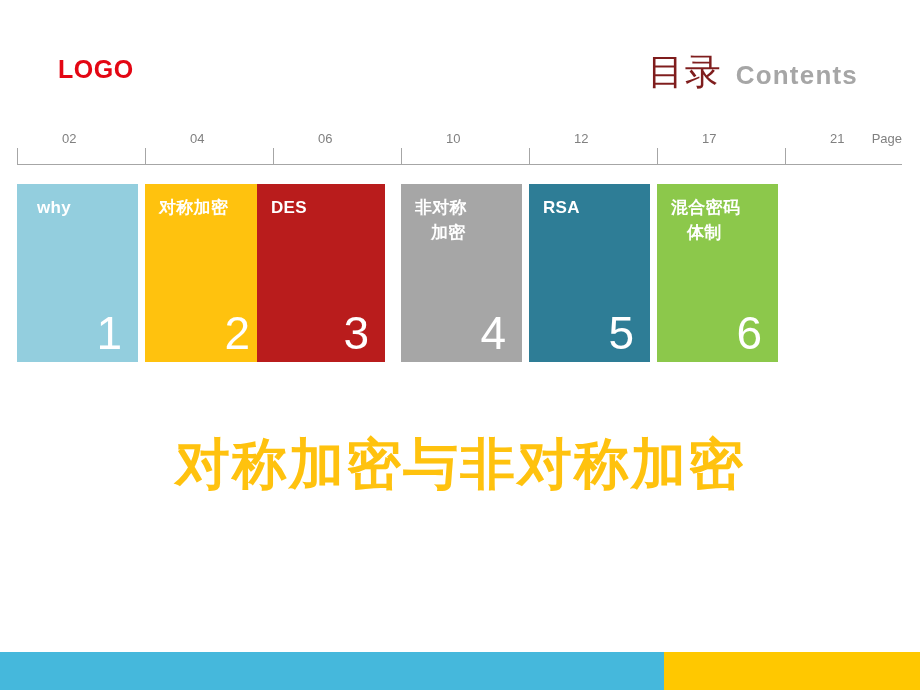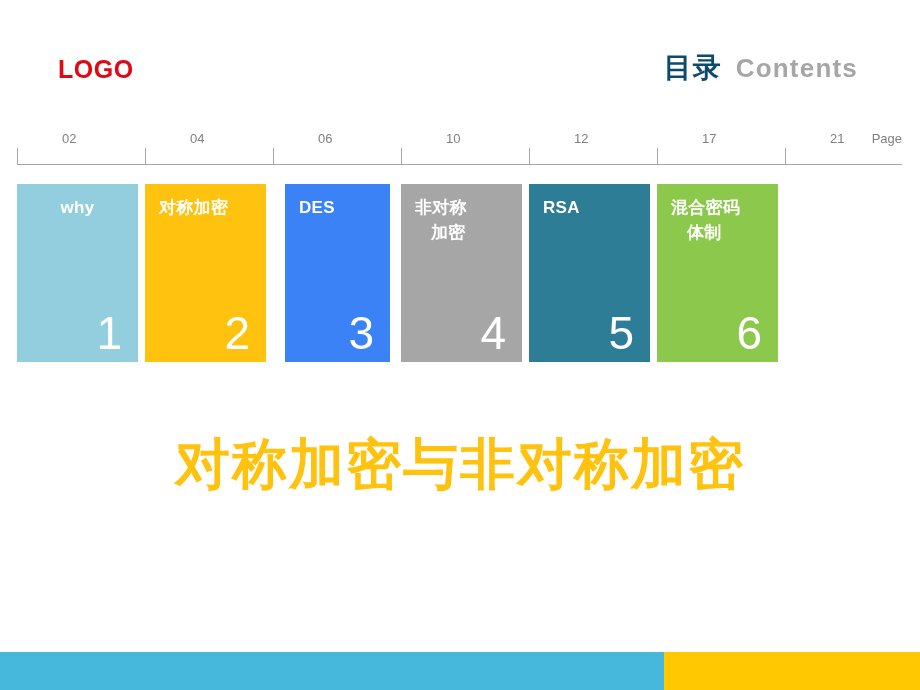--- a/index.html
+++ b/index.html
@@ -41,23 +41,23 @@
   .header-title {
     position: absolute;
     right: 62px;
     top: 54px;
     display: flex;
     align-items: baseline;
     gap: 14px;
     white-space: nowrap;
   }
   .header-title .cn {
-    font-size: 28px;
-    font-weight: bold;
-    color: #0c4a6e;
+    font-size: 36px;
+    font-weight: normal;
+    color: #7f1d1d;
     line-height: 1;
     letter-spacing: 1px;
   }
   .header-title .en {
     font-size: 26px;
     font-weight: bold;
     color: #a6a6a6;
     line-height: 1;
     letter-spacing: 1.2px;
   }
@@ -126,21 +126,20 @@
     font-weight: bold;
     color: #ffffff;
     line-height: 1.45;
     letter-spacing: 0.3px;
   }
   .box-label .l2 {
     display: block;
     padding-left: 16px;
   }
   .box-label.centered {
-    text-align: center;
     padding: 0 6px;
   }
   .box-num {
     position: absolute;
     right: 16px;
     bottom: 6px;
     font-size: 46px;
     color: #ffffff;
     line-height: 1;
     font-weight: normal;
@@ -230,21 +229,21 @@
 
   <div class="boxes" id="boxes">
       <div class="box" style="left: 0px; width: 121px; background: rgb(147, 206, 222);">
         <div class="box-label centered"><span>why</span></div>
         <div class="box-num">1</div>
       </div>
       <div class="box" style="left: 128px; width: 121px; background: rgb(255, 194, 14);">
         <div class="box-label"><span>对称加密</span></div>
         <div class="box-num">2</div>
       </div>
-      <div class="box" style="left: 268px; width: 105px; background: #3b82f6;">
+      <div class="box" style="left: 240px; width: 128px; background: #b91c1c;">
         <div class="box-label"><span>DES</span></div>
         <div class="box-num">3</div>
       </div>
       <div class="box" style="left: 384px; width: 121px; background: rgb(166, 166, 166);">
         <div class="box-label"><span>非对称</span><span class="l2">加密</span></div>
         <div class="box-num">4</div>
       </div>
       <div class="box" style="left: 512px; width: 121px; background: rgb(46, 125, 150);">
         <div class="box-label"><span>RSA</span></div>
         <div class="box-num">5</div>

